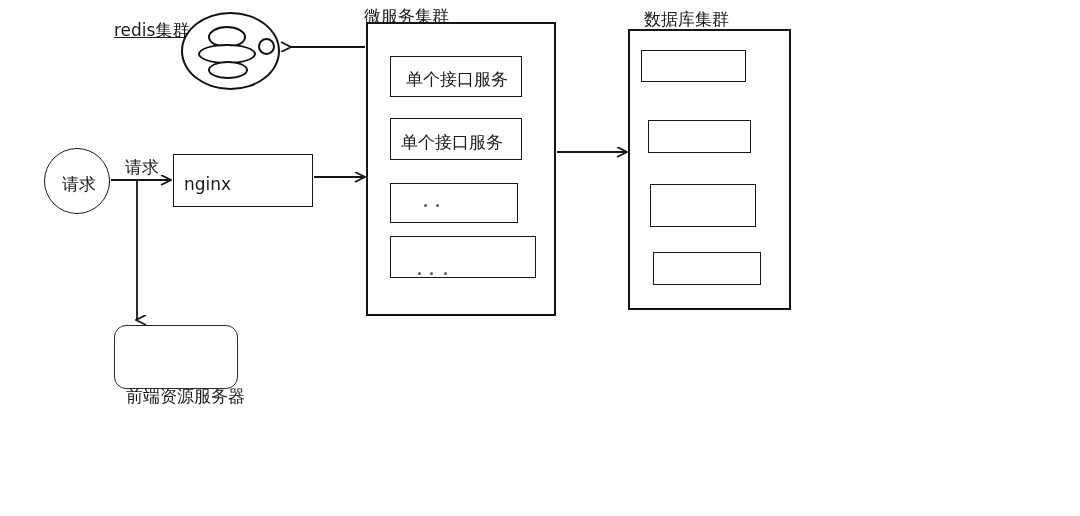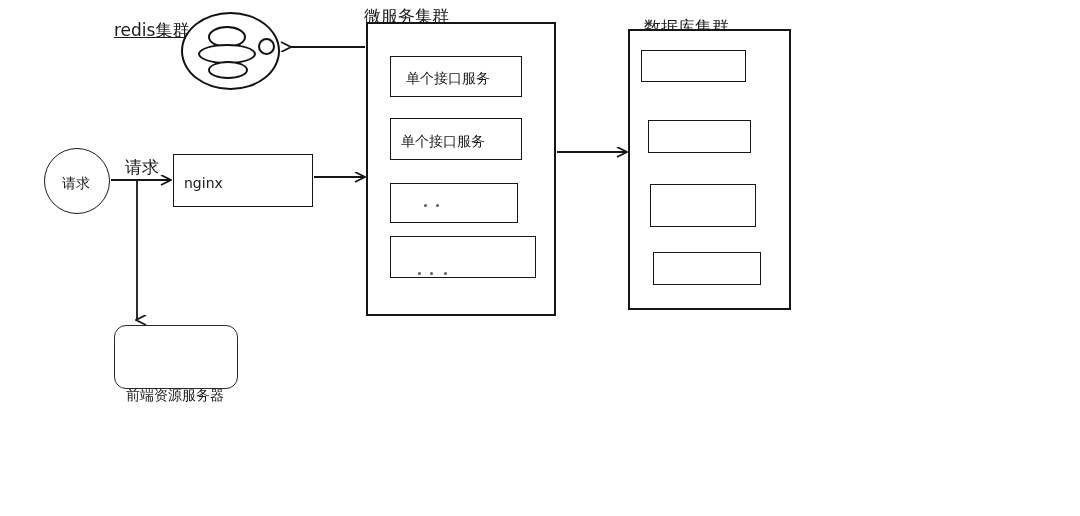--- a/index.html
+++ b/index.html
@@ -29,21 +29,21 @@
     box-sizing: border-box;
   }
   .box-thin {
     position: absolute;
     border: 1.6px solid #171717;
     background: #ffffff;
     box-sizing: border-box;
   }
   .boxtext {
     position: absolute;
-    font-size: 14px;
+    font-size: 17px;
     color: #1a1a1a;
     white-space: nowrap;
     line-height: 1;
   }
   .rounded {
     position: absolute;
     border: 1.6px solid #2a2a2a;
     border-radius: 12px;
     background: #ffffff;
     box-sizing: border-box;
@@ -111,21 +111,21 @@
 
   <div class="box-thin" style="left:390px; top:183px; width:128px; height:40px;"></div>
   <div class="dot" style="left:424px; top:204px;"></div>
   <div class="dot" style="left:436px; top:204px;"></div>
 
   <div class="box-thin" style="left:390px; top:236px; width:146px; height:42px;"></div>
   <div class="dot" style="left:418px; top:272px;"></div>
   <div class="dot" style="left:430px; top:272px;"></div>
   <div class="dot" style="left:444px; top:272px;"></div>
 
-  <div class="lbl" style="left:644px; top:19px;">数据库集群</div>
+  <div class="lbl" style="left:644px; top:11px;">数据库集群</div>
 
   <div class="box" style="left:628px; top:29px; width:163px; height:281px;"></div>
 
   <div class="box-thin" style="left:641px; top:50px; width:105px; height:32px;"></div>
   <div class="box-thin" style="left:648px; top:120px; width:103px; height:33px;"></div>
   <div class="box-thin" style="left:650px; top:184px; width:106px; height:43px;"></div>
   <div class="box-thin" style="left:653px; top:252px; width:108px; height:33px;"></div>
 
   <div class="circle" style="left:44px; top:148px; width:66px; height:66px;"></div>
   <div class="boxtext" style="left:62px; top:176px;">请求</div>

